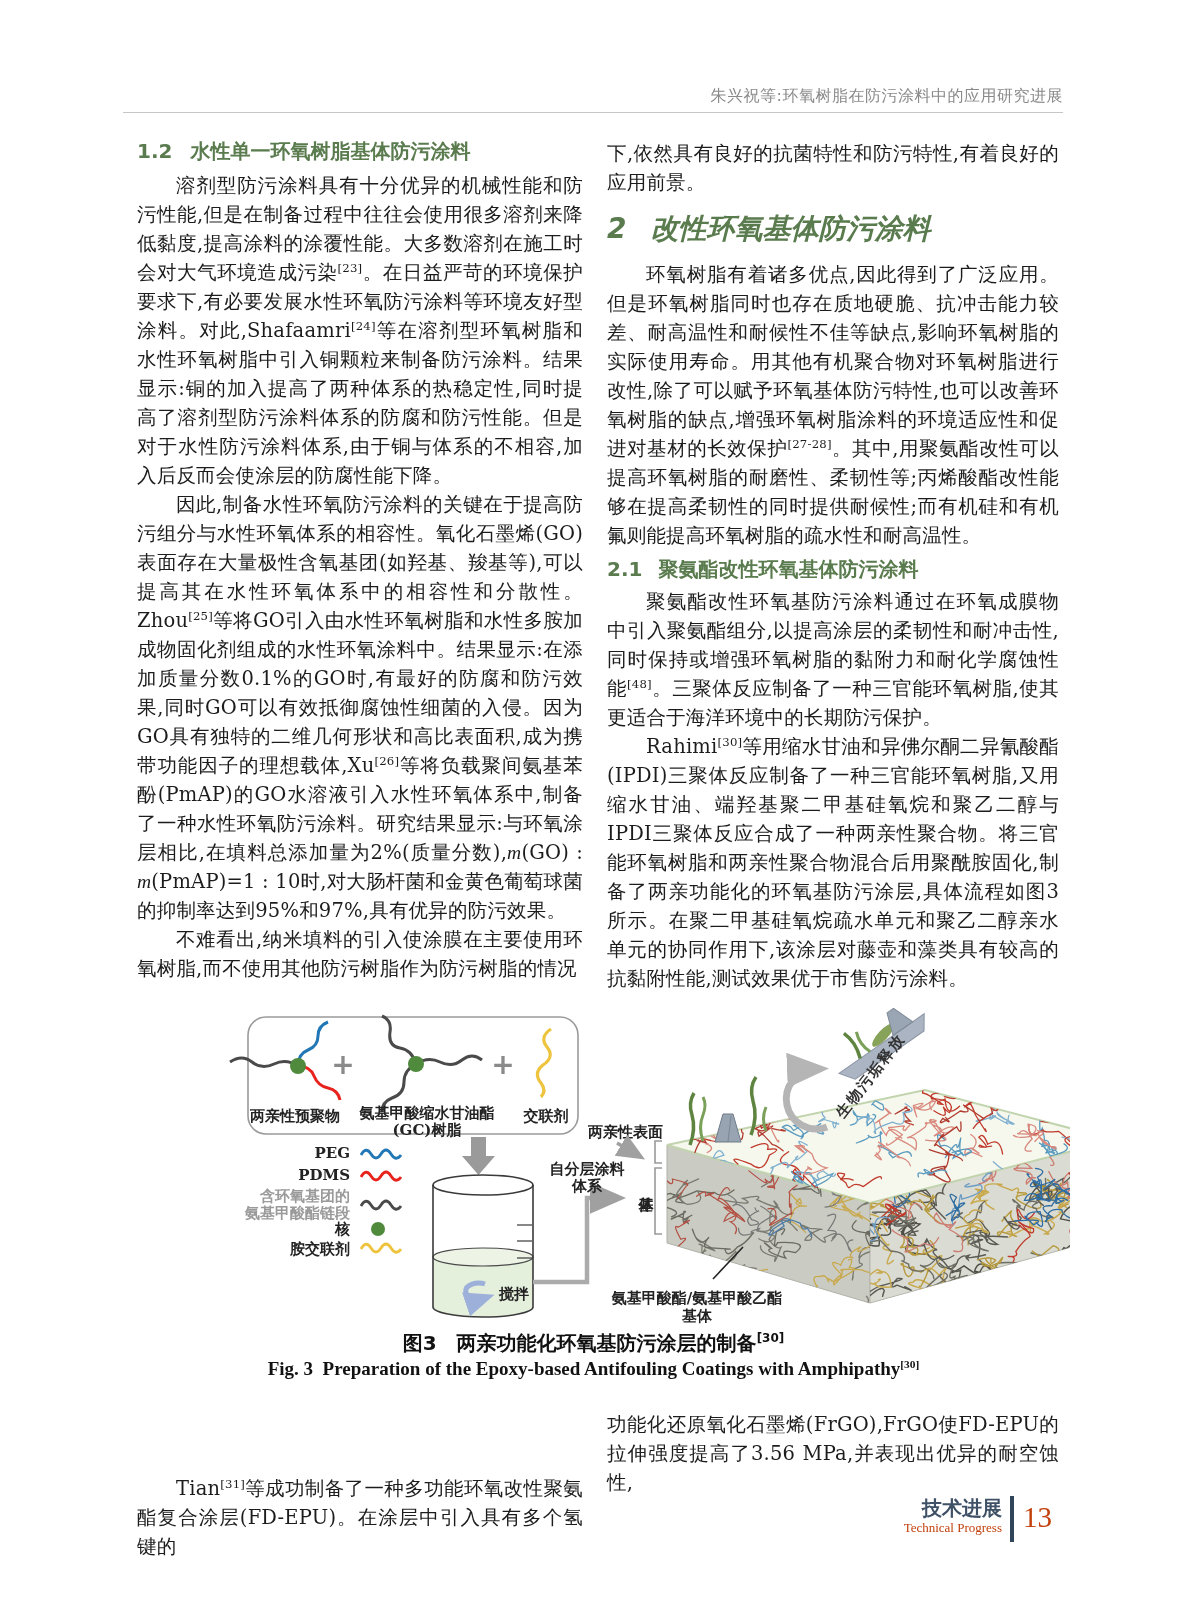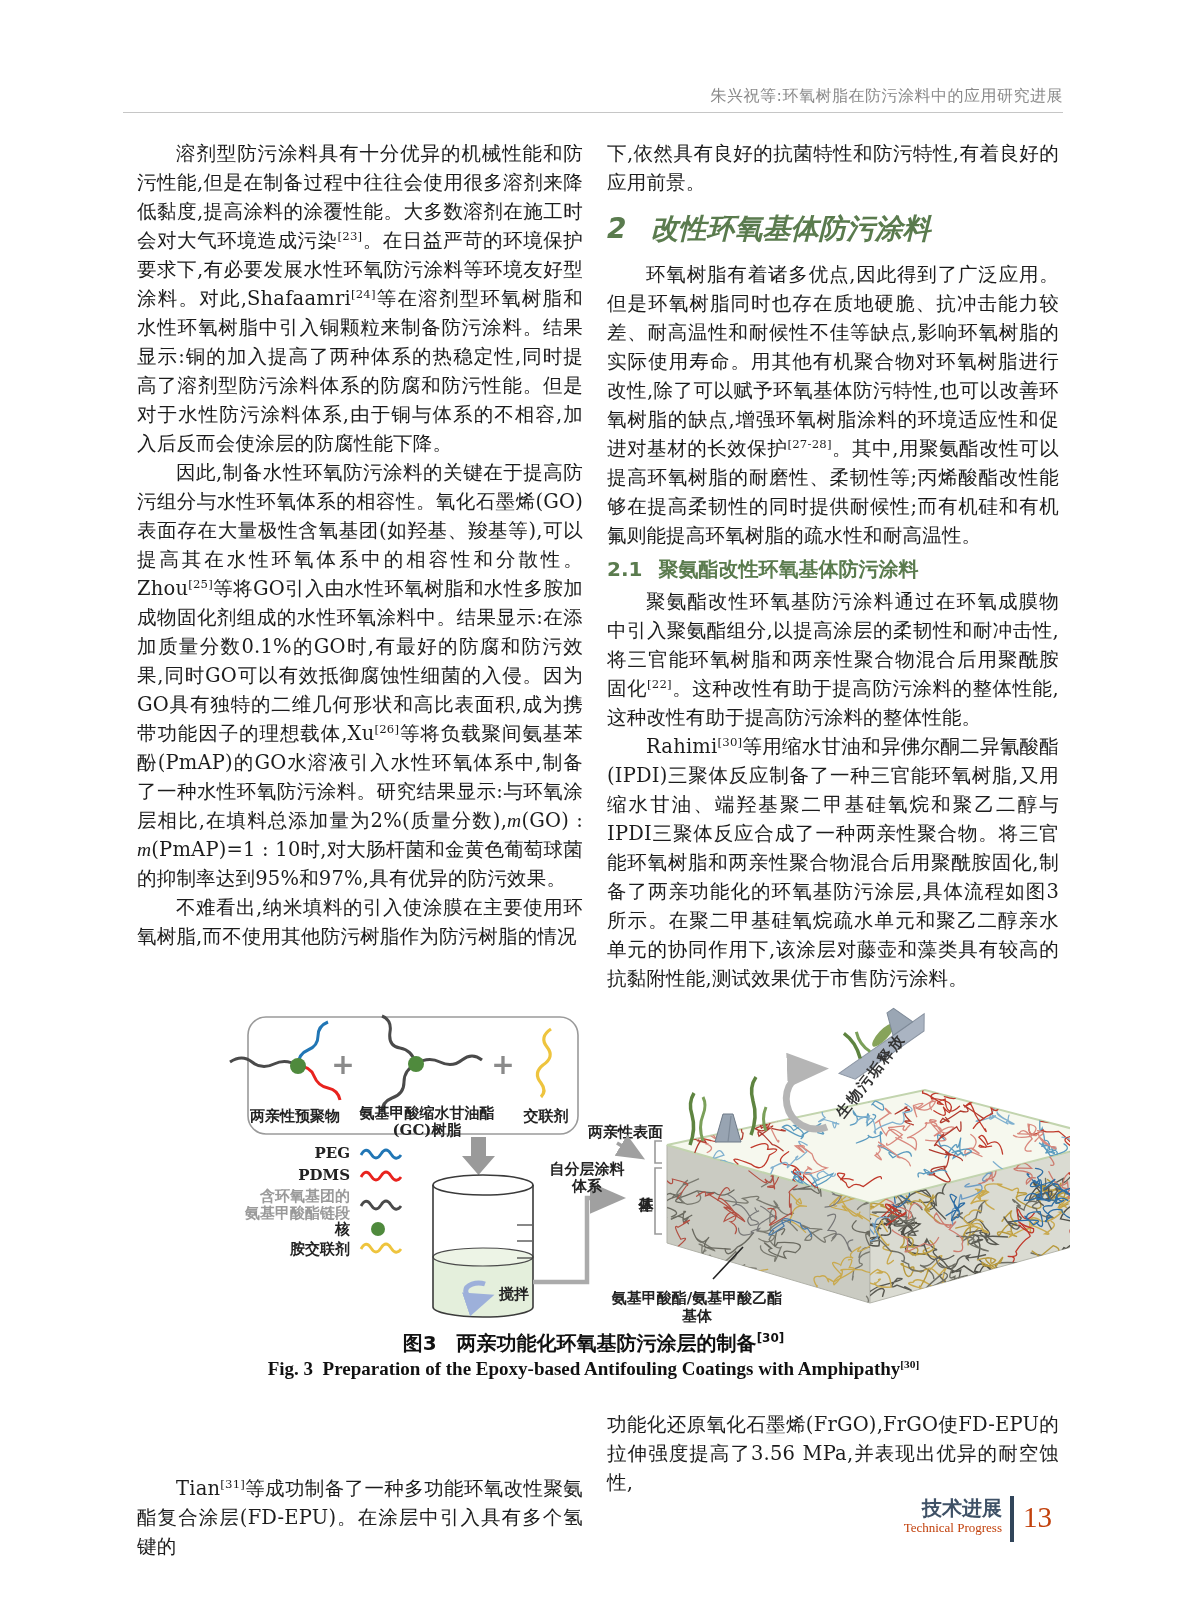--- a/index.html
+++ b/index.html
@@ -44,35 +44,38 @@
 </style>
 </head>
 <body>
 
 <div id="page">
 
   <div class="running-head">朱兴祝等:环氧树脂在防污涂料中的应用研究进展</div>
   <div class="head-rule"></div>
 
   <div id="col-left" class="col">
+    <span class="h-sub">
+      <span class="num">1.2</span><span>水性单一环氧树脂基体防污涂料</span>
+    </span>
     <p class="para indent"><span>溶剂型防污涂料具有十分优异的机械性能和防污性能,但是在制备过程中往往会使用很多溶剂来降低黏度,提高涂料的涂覆性能。大多数溶剂在施工时会对大气环境造成污染</span><sup>[23]</sup><span>。在日益严苛的环境保护要求下,有必要发展水性环氧防污涂料等环境友好型涂料。对此,Shafaamri</span><sup>[24]</sup><span>等在溶剂型环氧树脂和水性环氧树脂中引入铜颗粒来制备防污涂料。结果显示:铜的加入提高了两种体系的热稳定性,同时提高了溶剂型防污涂料体系的防腐和防污性能。但是对于水性防污涂料体系,由于铜与体系的不相容,加入后反而会使涂层的防腐性能下降。</span></p>
     <p class="para indent"><span>因此,制备水性环氧防污涂料的关键在于提高防污组分与水性环氧体系的相容性。氧化石墨烯(GO)表面存在大量极性含氧基团(如羟基、羧基等),可以提高其在水性环氧体系中的相容性和分散性。Zhou</span><sup>[25]</sup><span>等将GO引入由水性环氧树脂和水性多胺加成物固化剂组成的水性环氧涂料中。结果显示:在添加质量分数0.1%的GO时,有最好的防腐和防污效果,同时GO可以有效抵御腐蚀性细菌的入侵。因为GO具有独特的二维几何形状和高比表面积,成为携带功能因子的理想载体,Xu</span><sup>[26]</sup><span>等将负载聚间氨基苯酚(PmAP)的GO水溶液引入水性环氧体系中,制备了一种水性环氧防污涂料。研究结果显示:与环氧涂层相比,在填料总添加量为2%(质量分数),</span><i>m</i><span>(GO) : </span><i>m</i><span>(PmAP)=1 : 10时,对大肠杆菌和金黄色葡萄球菌的抑制率达到95%和97%,具有优异的防污效果。</span></p>
     <p class="para indent"><span>不难看出,纳米填料的引入使涂膜在主要使用环氧树脂,而不使用其他防污树脂作为防污树脂的情况</span></p>
   </div>
 
   <div id="col-right" class="col">
     <p class="para"><span>下,依然具有良好的抗菌特性和防污特性,有着良好的应用前景。</span></p>
     <span class="h-big">
       <span class="num">2</span><span>改性环氧基体防污涂料</span>
     </span>
     <p class="para indent"><span>环氧树脂有着诸多优点,因此得到了广泛应用。但是环氧树脂同时也存在质地硬脆、抗冲击能力较差、耐高温性和耐候性不佳等缺点,影响环氧树脂的实际使用寿命。用其他有机聚合物对环氧树脂进行改性,除了可以赋予环氧基体防污特性,也可以改善环氧树脂的缺点,增强环氧树脂涂料的环境适应性和促进对基材的长效保护</span><sup>[27-28]</sup><span>。其中,用聚氨酯改性可以提高环氧树脂的耐磨性、柔韧性等;丙烯酸酯改性能够在提高柔韧性的同时提供耐候性;而有机硅和有机氟则能提高环氧树脂的疏水性和耐高温性。</span></p>
     <span class="h-sub2">
       <span class="num">2.1</span><span>聚氨酯改性环氧基体防污涂料</span>
     </span>
-    <p class="para indent"><span>聚氨酯改性环氧基防污涂料通过在环氧成膜物中引入聚氨酯组分,以提高涂层的柔韧性和耐冲击性,将三官能环氧树脂和两亲性聚合物混合后用聚酰胺固化</span><sup>[22]</sup><span>。这种改性有助于提高防污涂料的整体性能,这种改性有助于提高防污涂料的整体性能。</span></p>
+    <p class="para indent"><span>聚氨酯改性环氧基防污涂料通过在环氧成膜物中引入聚氨酯组分,以提高涂层的柔韧性和耐冲击性,同时保持或增强环氧树脂的黏附力和耐化学腐蚀性能</span><sup>[48]</sup><span>。三聚体反应制备了一种三官能环氧树脂,使其更适合于海洋环境中的长期防污保护。</span></p>
     <p class="para indent"><span>Rahimi</span><sup>[30]</sup><span>等用缩水甘油和异佛尔酮二异氰酸酯(IPDI)三聚体反应制备了一种三官能环氧树脂,又用缩水甘油、端羟基聚二甲基硅氧烷和聚乙二醇与IPDI三聚体反应合成了一种两亲性聚合物。将三官能环氧树脂和两亲性聚合物混合后用聚酰胺固化,制备了两亲功能化的环氧基防污涂层,具体流程如图3所示。在聚二甲基硅氧烷疏水单元和聚乙二醇亲水单元的协同作用下,该涂层对藤壶和藻类具有较高的抗黏附性能,测试效果优于市售防污涂料。</span></p>
   </div>
 
   <svg id="fig-svg" width="905" height="350" viewBox="0 0 905 350">
     <defs>
       <marker id="ah-gray" orient="auto" markerWidth="9" markerHeight="8" refX="6" refY="3.5">
         <path d="M0,0 L8,3.5 L0,7 Z" fill="#a0a0a0"></path>
       </marker>
       <marker id="ah-rel" orient="auto" markerWidth="7" markerHeight="6" refX="4" refY="2.5">
         <path d="M0,0 L6,2.5 L0,5 Z" fill="#b5b5b5"></path>

